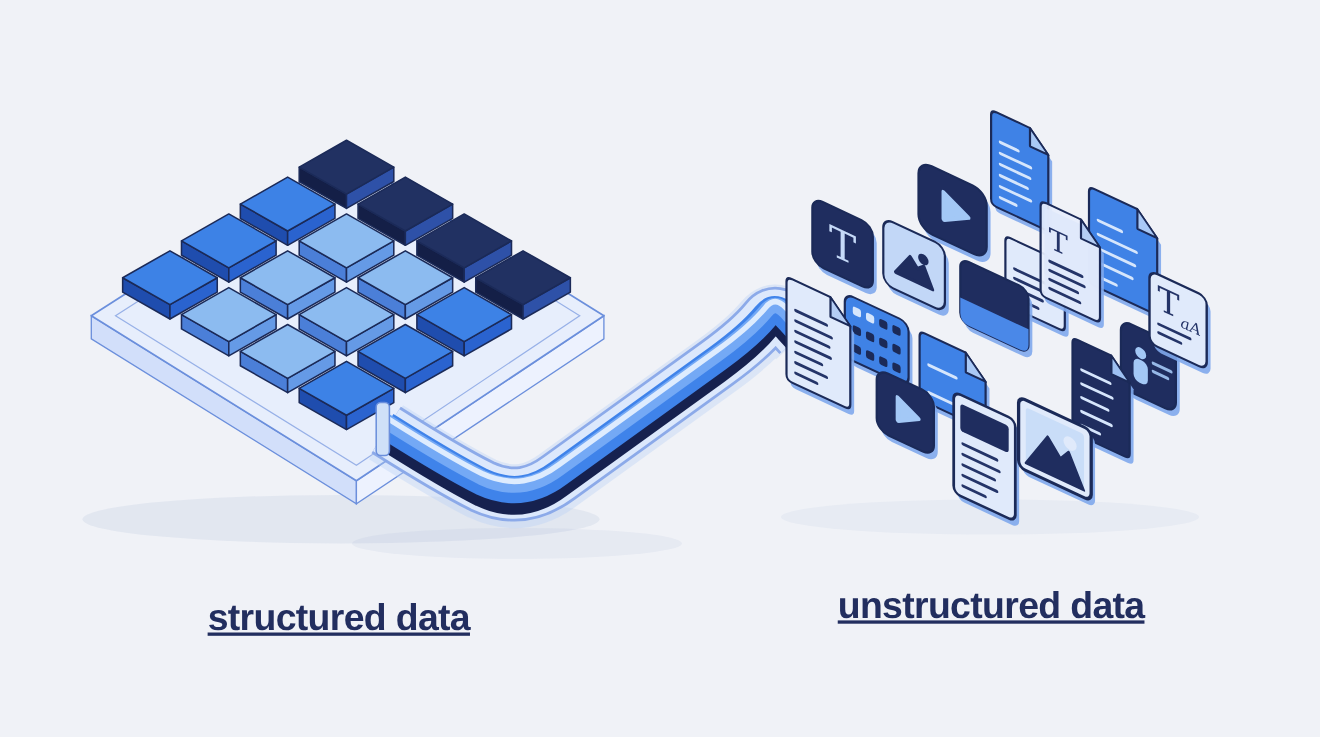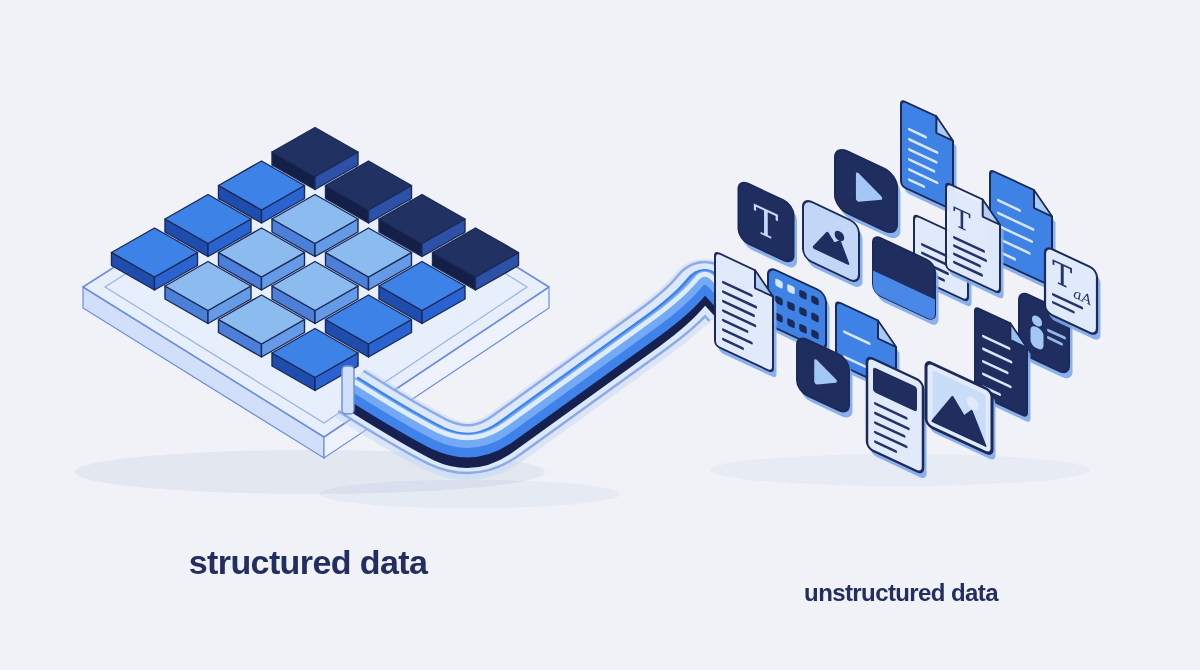--- a/index.html
+++ b/index.html
@@ -9,20 +9,21 @@
     font-family:"Liberation Sans", sans-serif;
   }
   #scene{position:absolute;left:0;top:0;}
   .label{
     position:absolute;
     transform:translateX(-50%);
     font-weight:700;
     color:var(--label-color,#222e5f);
     letter-spacing:-0.6px;
     white-space:nowrap;
+    text-decoration:underline;
   }
 </style>
 </head>
 <body>
 
 <div id="canvas">
 
   <svg id="scene" width="1200" height="670" viewBox="0 0 1200 670">
 
     <g>
@@ -344,14 +345,14 @@
           <rect x="-26.5" y="-25.5" width="53" height="51" rx="3" style="fill:#c9ddf8"></rect>
           <path d="M -26.5 25.5 L -6.359999999999999 -8.16 L 5.300000000000001 6.12
                        L 12.719999999999999 -3.06 L 26.5 25.5 Z" style="fill:#1f2d5f;stroke:#1f2d5f;stroke-width:2;stroke-linejoin:round"></path>
           <circle cx="13.780000000000001" cy="-11.22" r="6" style="fill:#e0eafb"></circle>
         </g>
       </g>
   </svg>
 
   <div class="label" id="label-structured" style="left: 308px; top: 543px; font-size: 34px;">structured data</div>
 
-  <div class="label" id="label-unstructured" style="left: 901px; top: 579px; font-size: 24px;">unstructured data</div>
+  <div class="label" id="label-unstructured" style="left: 901px; top: 532px; font-size: 34px;">unstructured data</div>
 </div>
 
 </body></html>

